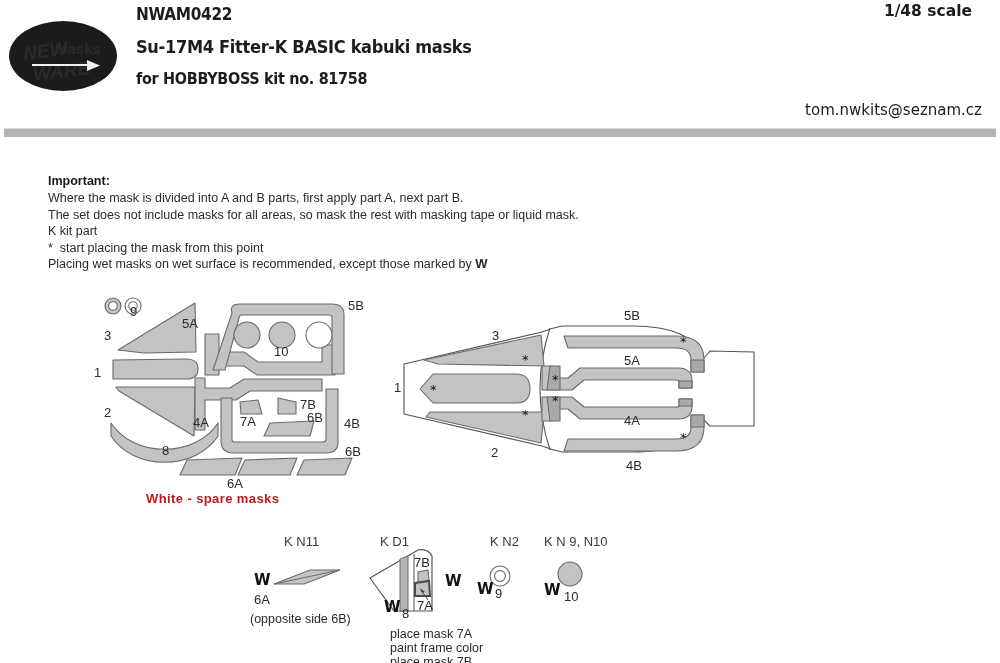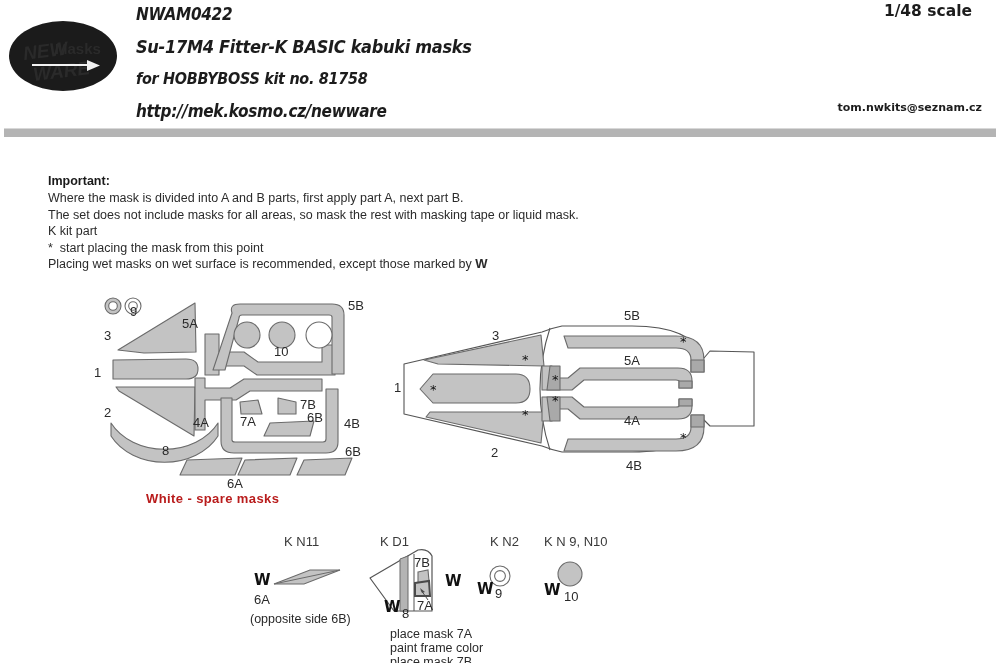--- a/index.html
+++ b/index.html
@@ -28,21 +28,20 @@
     left: 8px;
     top: 18px;
     width: 110px;
     height: 76px;
   }
   #header-text {
     position: absolute;
     left: 136px;
     top: 0px;
     width: 560px;
-    font-style: italic;
   }
   .hdr-line {
     font-family: "DejaVu Sans", sans-serif;
     font-weight: bold;
     font-stretch: condensed;
     letter-spacing: -0.3px;
     color: #1c1c1c;
   }
   #part-no {
     font-size: 17px;
@@ -71,22 +70,22 @@
     font-family: "DejaVu Sans", sans-serif;
     font-weight: bold;
     font-size: 15.5px;
     color: #1c1c1c;
   }
   #email-line {
     position: absolute;
     right: 18px;
     top: 101px;
     font-family: "DejaVu Sans", sans-serif;
-    font-weight: bold;
-    font-size: 11px;
+    font-weight: normal;
+    font-size: 15px;
     color: #1c1c1c;
   }
   #divider {
     position: absolute;
     left: 4px;
     top: 128px;
     width: 992px;
     height: 8px;
     background: #b4b4b4;
     border-top: 1px solid #d8d8d8;
@@ -188,21 +187,20 @@
         <line x1="24" y1="47" x2="79" y2="47" stroke="#f2f2f2" stroke-width="2.2"></line>
         <polygon points="79,42 92,47.5 79,53" fill="#f2f2f2"></polygon>
       </g>
     </svg>
   </div>
 
   <div id="header-text">
     <div id="part-no" class="hdr-line">NWAM0422</div>
     <div id="title-main" class="hdr-line">Su-17M4 Fitter-K  BASIC kabuki masks</div>
     <div id="kit-line" class="hdr-line">for HOBBYBOSS kit no. 81758</div>
-    <div id="url-line" class="hdr-line">http://mek.kosmo.cz/newware</div>
   </div>
 
   <div id="scale-line">1/48 scale</div>
   <div id="email-line">tom.nwkits@seznam.cz</div>
 
   <div id="divider"></div>
 
   <div id="important">
     <div id="important-title">Important:</div>
     <div class="imp-line">Where the mask is divided into A and B parts, first apply part A, next part B.</div>

